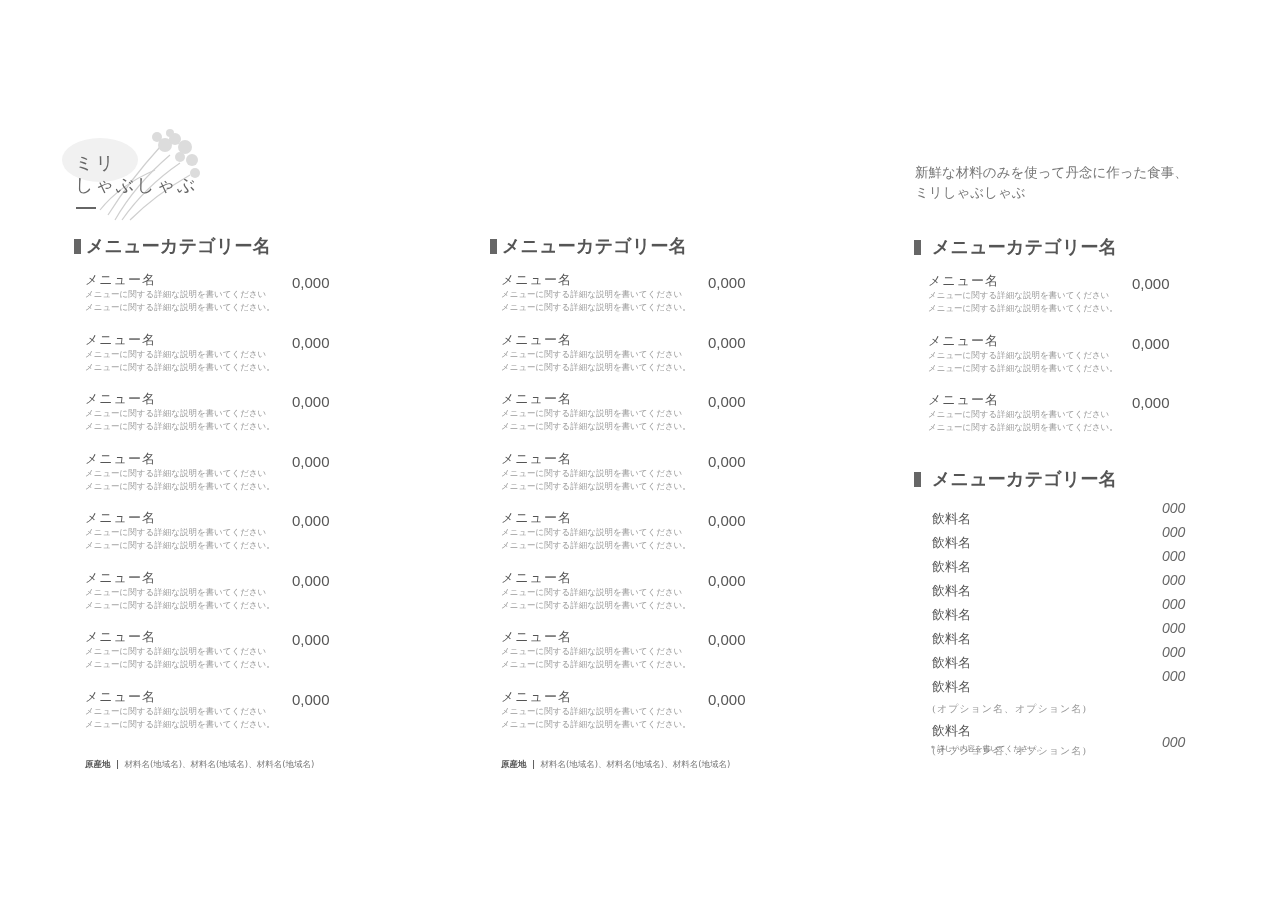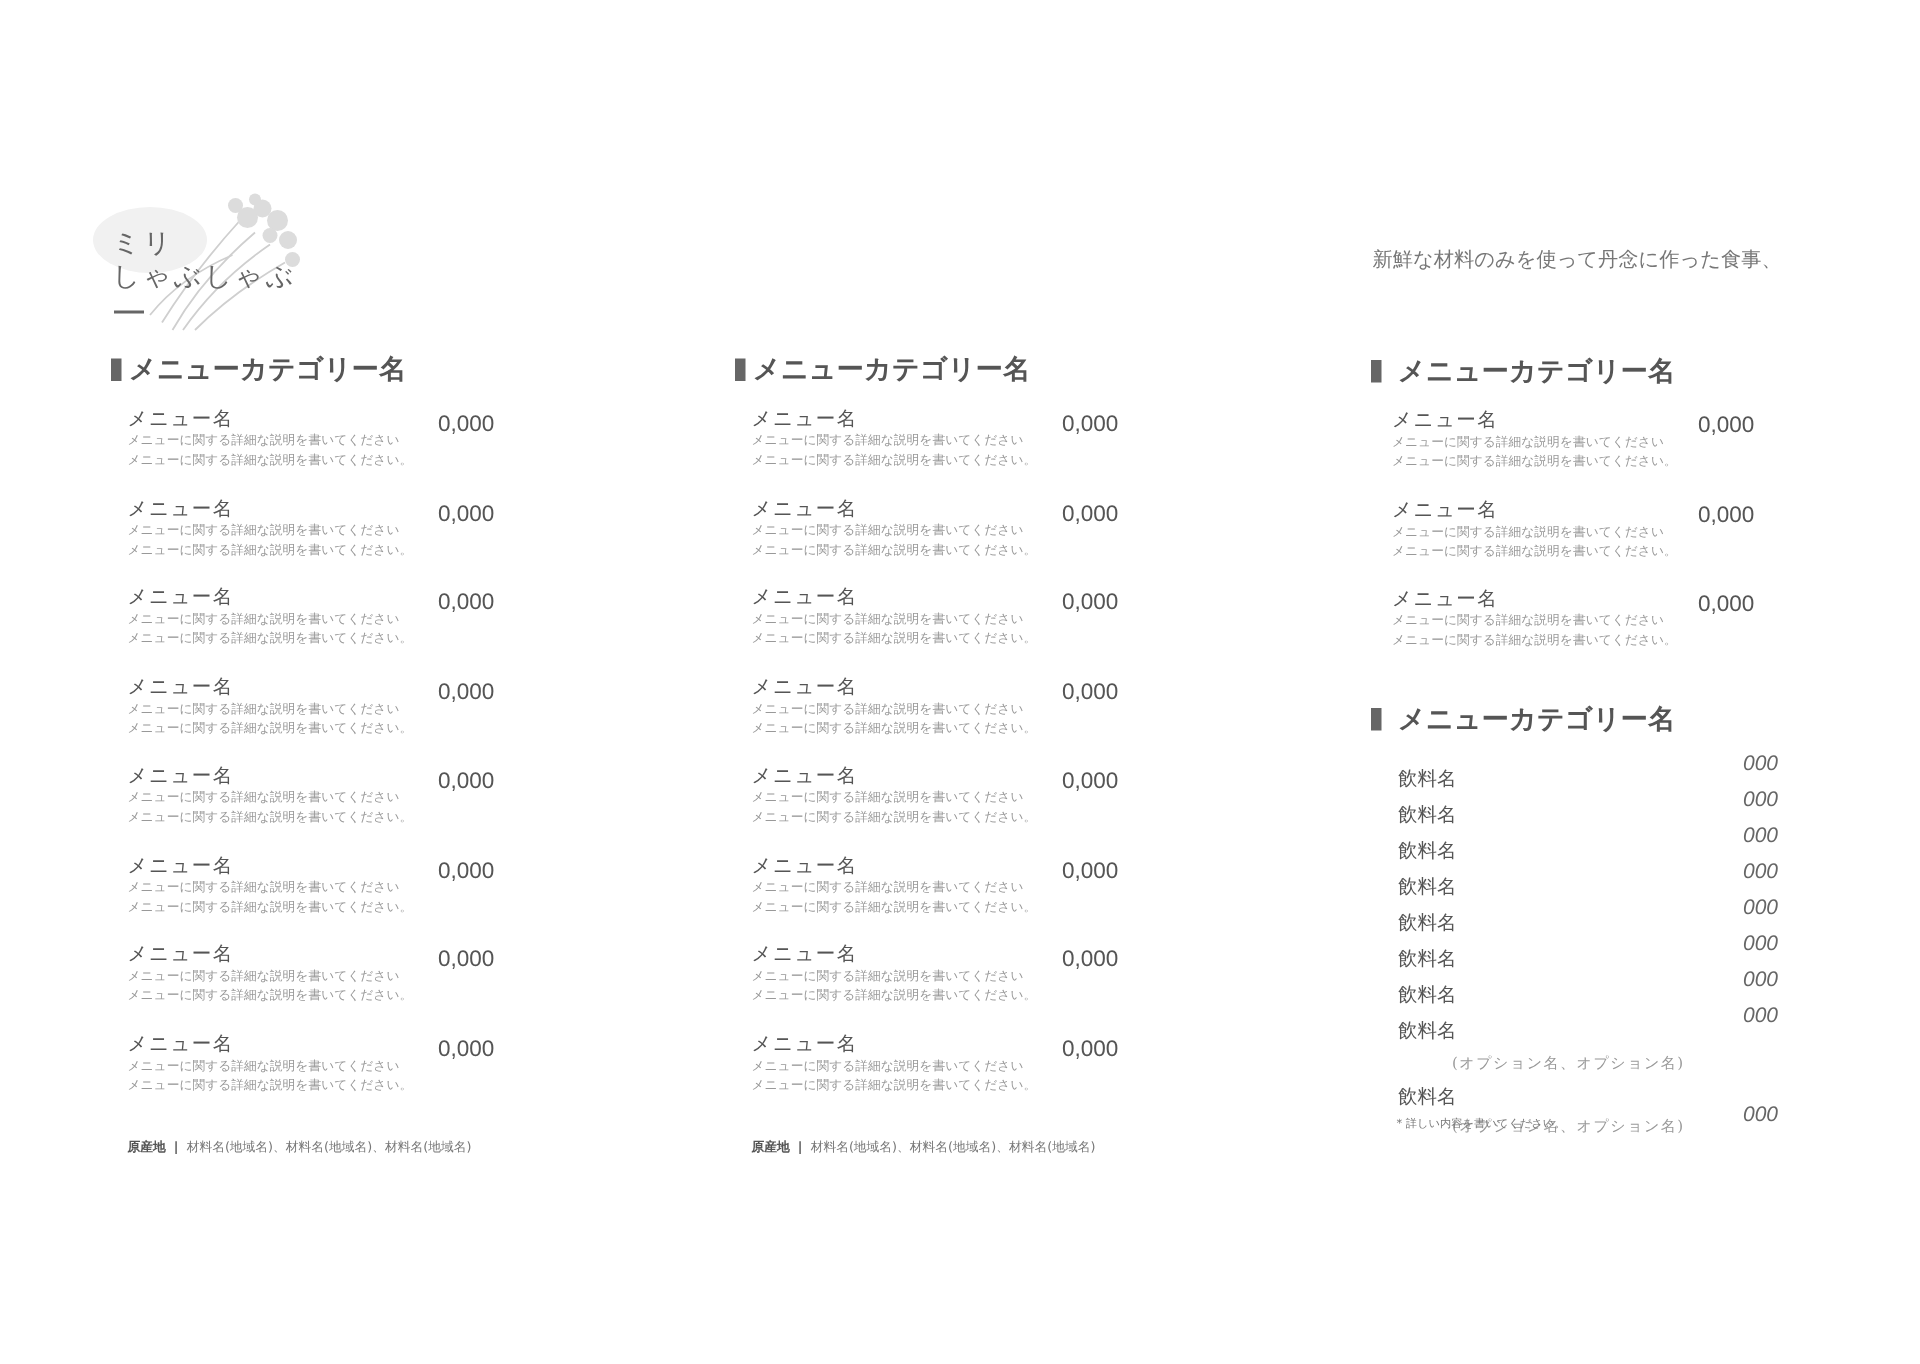--- a/index.html
+++ b/index.html
@@ -31,21 +31,21 @@
   .origin { position: absolute; font-size: 8.5px; color: #777; top: 759px; }
   .origin b { color: #555; }
   .origin1 { left: 85px; }
   .origin2 { left: 501px; }
 
   .cat2 { position: absolute; left: 914px; top: 471px; }
   .drinks { position: absolute; left: 932px; top: 500px; width: 260px; }
   .drink { position: relative; height: 24px; }
   .drink-name { position: absolute; left: 0; top: 10px; font-family: Liberation Sans, sans-serif; font-size: 13px; color: #555; }
   .drink-price { position: absolute; left: 230px; top: 0px; font-size: 14px; color: #666; font-family: "Liberation Sans", sans-serif; font-style: italic; }
-  .opt { position: absolute; font-family: "DejaVu Serif", serif; font-size: 10px; color: #999; letter-spacing: 1px; margin-left: 36px; }
+  .opt { position: absolute; font-family: "DejaVu Serif", serif; font-size: 10px; color: #999; letter-spacing: 1px; }
   .note { position: absolute; left: 931px; top: 744px; font-size: 7.5px; color: #777; }
 </style>
 </head>
 <body>
 
 <div class="logo">
   <svg class="logo-art" viewBox="0 0 150 100">
     <ellipse cx="40" cy="35" rx="38" ry="22" fill="#f1f1f1"></ellipse>
     <g stroke="#cfcfcf" stroke-width="1.2" fill="none">
       <path d="M55 95 Q75 60 110 30"></path>
@@ -67,20 +67,21 @@
   </svg>
   <div class="logo-text">
     <div>ミリ</div>
     <div>しゃぶしゃぶ</div>
   </div>
   <div class="logo-dash"></div>
 </div>
 
 <div class="tagline">
   <div>新鮮な材料のみを使って丹念に作った食事、</div>
+  <div>ミリしゃぶしゃぶ</div>
 </div>
 
 <div class="col col1">
   <div class="cat">
     <div class="cat-bar"></div>
     <div class="cat-label">メニューカテゴリー名</div>
   </div>
   <div class="item">
       <div class="item-name">メニュー名</div>
       <div class="item-desc">メニューに関する詳細な説明を書いてください</div>

